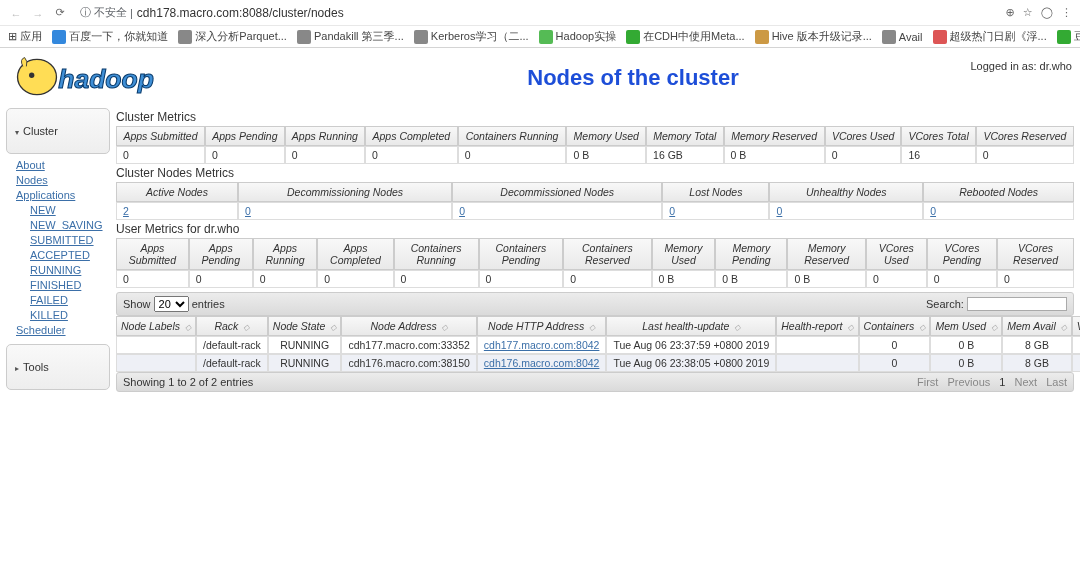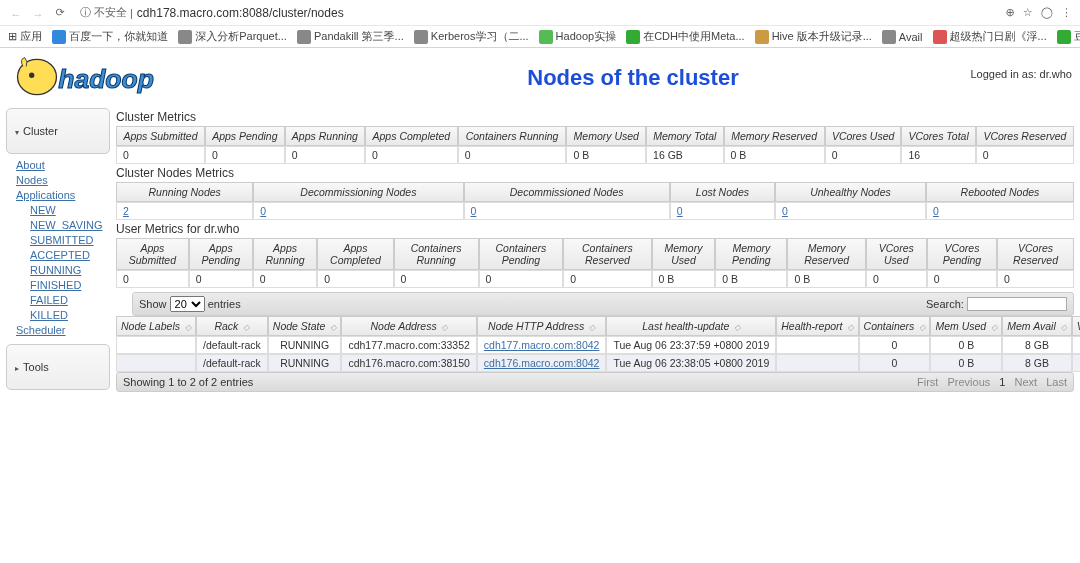--- a/index.html
+++ b/index.html
@@ -10,21 +10,21 @@
 .nav-btn { width: 16px; height: 16px; display: flex; align-items: center; justify-content: center; color: #666; }
 .nav-btn.disabled { color: #bbb; }
 .url-bar { flex: 1; display: flex; align-items: center; gap: 4px; padding: 2px 6px; font-size: 12px; color: #333; }
 .url-insecure { color: #5f6368; font-size: 11px; display: flex; align-items: center; gap: 3px; }
 .browser-actions { display: flex; gap: 8px; align-items: center; color: #666; }
 .bookmarks-bar { display: flex; align-items: center; gap: 10px; padding: 3px 8px; font-size: 11px; }
 .bm-item { display: flex; align-items: center; gap: 3px; color: #444; white-space: nowrap; }
 .bm-ico { width: 14px; height: 14px; border-radius: 2px; display: inline-block; }
 
 .page-wrap { position: relative; }
-.login-status { position: absolute; top: 20px; right: 8px; font-size: 11px; color: #333; margin-left: 17px; }
+.login-status { position: absolute; top: 12px; right: 8px; font-size: 11px; color: #333; margin-left: 17px; }
 .header-row { display: flex; align-items: center; padding: 6px 0 6px 6px; }
 .logo-box { width: 180px; padding-left: 8px; }
 .page-title { flex: 1; text-align: center; font-size: 22px; font-weight: bold; color: #1d4ed8; }
 
 .main-layout { display: flex; align-items: flex-start; gap: 6px; padding: 0 6px 10px 6px; }
 .sidebar { width: 104px; flex-shrink: 0; }
 .side-sec { border: 1px solid #ccc; border-radius: 5px; background: linear-gradient(#f9f9f9,#eee); padding: 16px 8px; margin-bottom: 4px; cursor: pointer; }
 .side-sec .tri { font-size: 8px; margin-right: 4px; color: #555; }
 .side-links { padding: 0 0 6px 10px; }
 .side-links a { display: block; color: #3b6fa8; text-decoration: underline; font-size: 11px; line-height: 15px; }
@@ -32,21 +32,21 @@
 
 .content { flex: 1; min-width: 0; }
 .sec-title { font-size: 12px; font-weight: normal; color: #333; margin: 2px 0 2px 0; }
 table { width: 100%; border-collapse: separate; border-spacing: 0; font-size: 10.5px; }
 th { background: linear-gradient(#f8f8f8,#e9e9e9); border: 1px solid #ccc; padding: 3px 4px; font-weight: normal; color: #333; font-style: italic; }
 td { border: 1px solid #ddd; padding: 2px 6px; color: #333; }
 td a { color: #3b6fa8; text-decoration: underline; }
 .metrics-table th, .metrics-table td { text-align: center; }
 .metrics-table td { text-align: left; }
 
-.dt-ctrl { display: flex; justify-content: space-between; align-items: center; background: linear-gradient(#ececec,#dadada); border: 1px solid #ccc; border-radius: 3px; padding: 3px 6px; margin: 4px 0 0 16px; }
+.dt-ctrl { display: flex; justify-content: space-between; align-items: center; background: linear-gradient(#ececec,#dadada); border: 1px solid #ccc; border-radius: 3px; padding: 3px 6px; margin: 4px 0 0 0; }
 .dt-ctrl select { font-size: 11px; }
 .dt-ctrl input { font-size: 11px; width: 100px; border: 1px solid #aaa; }
 .nodes-table th { position: relative; white-space: nowrap; }
 .sort-ic { color: #aaa; font-size: 8px; margin-left: 2px; }
 .nodes-table tbody tr:nth-child(even) { background: #eef0f6; }
 .nodes-table td { white-space: nowrap; text-align: center; }
 .dt-footer { display: flex; justify-content: space-between; align-items: center; background: linear-gradient(#ececec,#dadada); border: 1px solid #ccc; border-radius: 3px; padding: 3px 6px; margin-top: 0; gap: 32px; }
 .pager span { color: #888; margin-left: 6px; }
 
 .logo-svg { height: 46px; }
@@ -184,21 +184,21 @@
               <td>16</td>
               <td>0</td>
             </tr>
           </tbody>
       </table>
 
       <div class="sec-title">Cluster Nodes Metrics</div>
       <table class="metrics-table">
         <thead>
             <tr id="nm-h">
-              <th>Running Nodes</th>
+              <th>Active Nodes</th>
               <th>Decommissioning Nodes</th>
               <th>Decommissioned Nodes</th>
               <th>Lost Nodes</th>
               <th>Unhealthy Nodes</th>
               <th>Rebooted Nodes</th>
             </tr>
           </thead>
         <tbody>
             <tr id="nm-r">
               <td><a>2</a></td>

